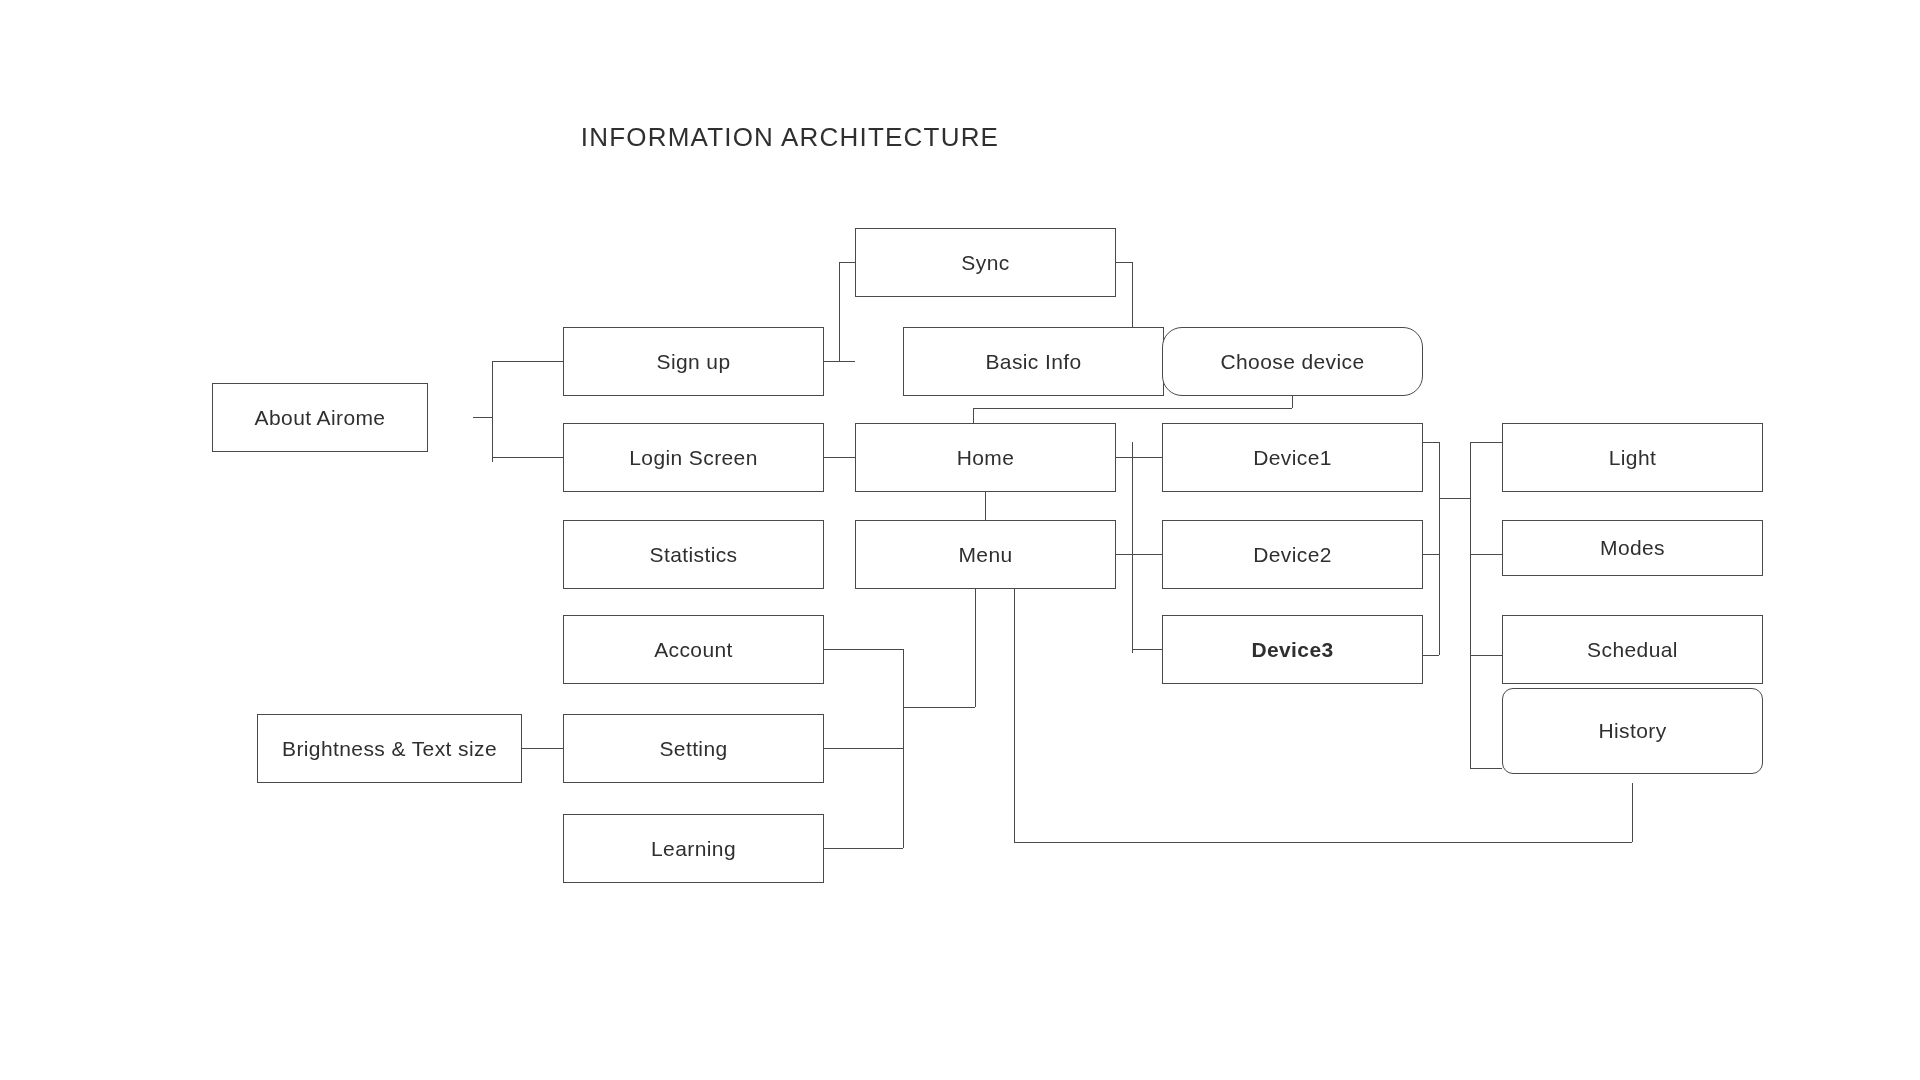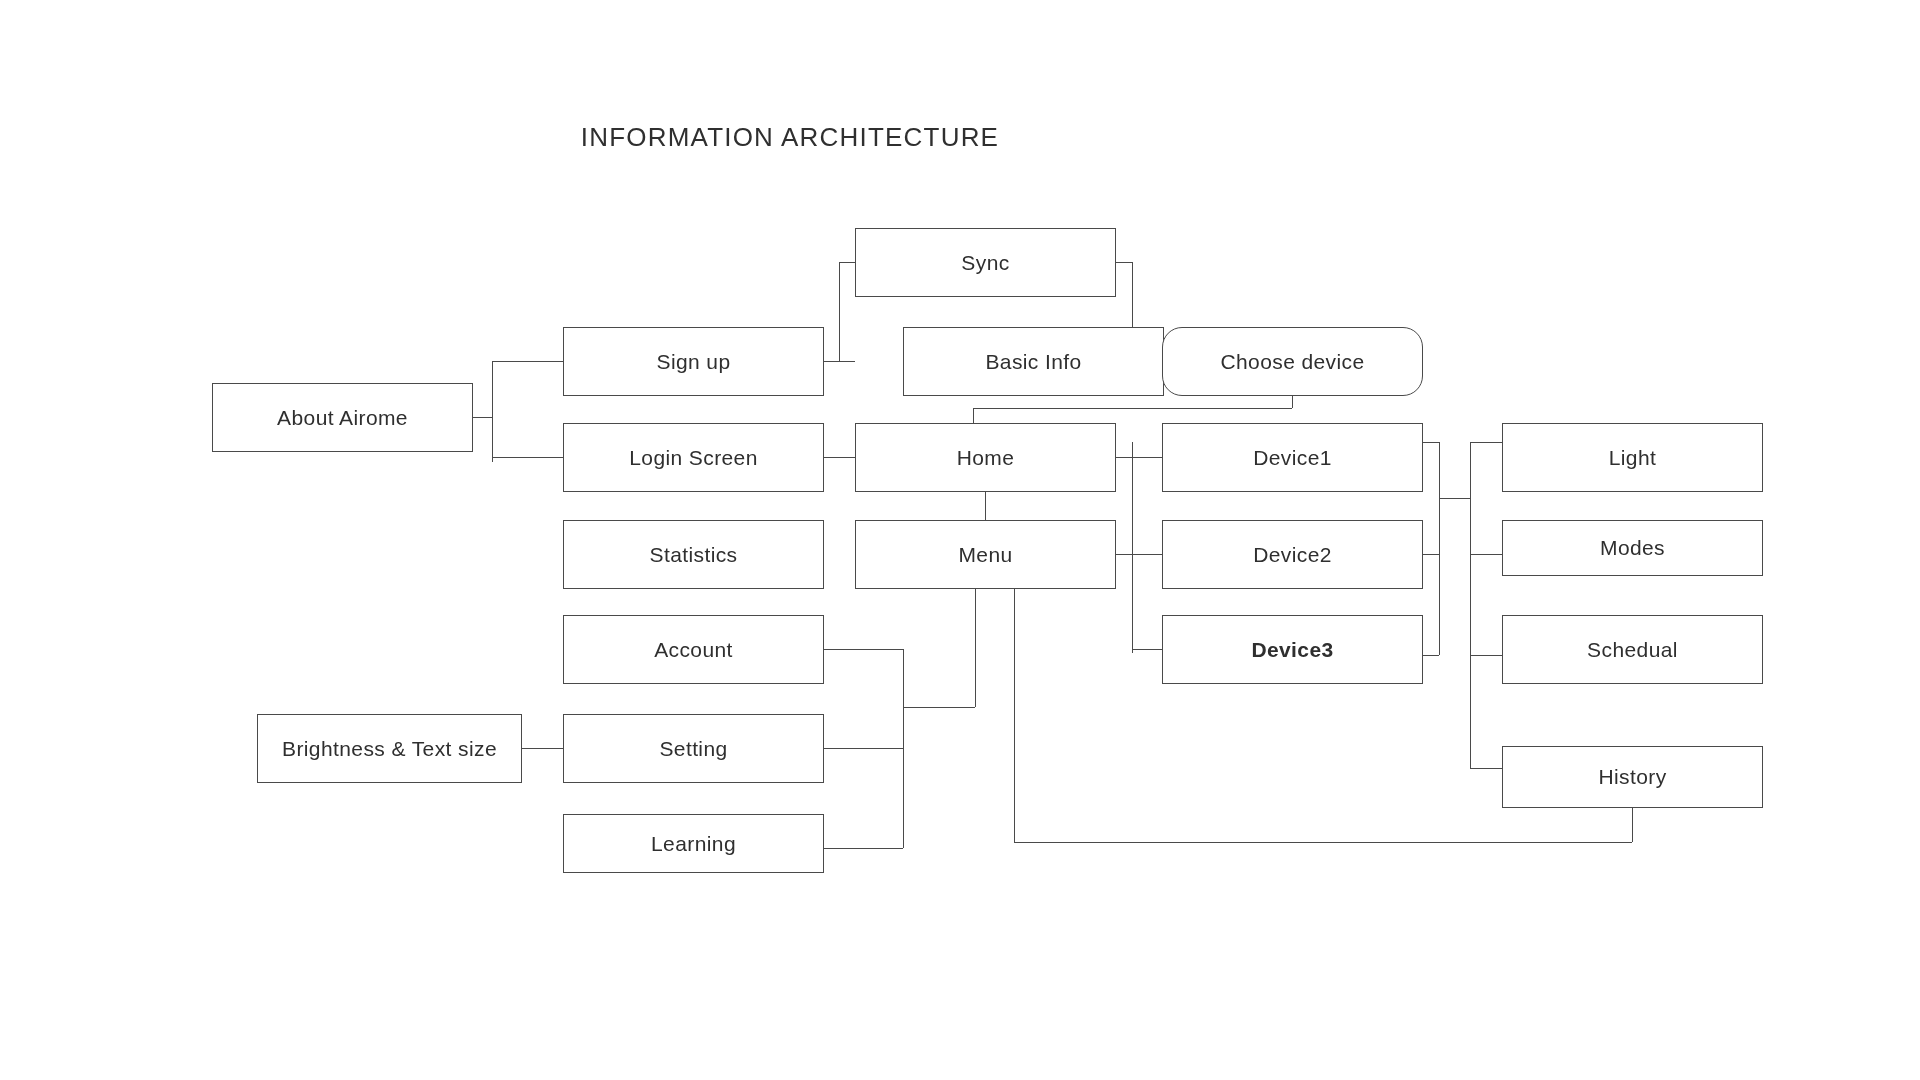--- a/index.html
+++ b/index.html
@@ -98,39 +98,39 @@
       <div class="conn h" style="left: 824px; top: 748px; width: 79px;"></div>
       <div class="conn h" style="left: 824px; top: 848px; width: 79px;"></div>
       <div class="conn h" style="left: 903px; top: 707px; width: 72px;"></div>
       <div class="conn v" style="left: 975px; top: 589px; height: 118px;"></div>
       <div class="conn h" style="left: 522px; top: 748px; width: 41px;"></div>
       <div class="conn v" style="left: 1014px; top: 589px; height: 253px;"></div>
       <div class="conn h" style="left: 1014px; top: 842px; width: 618px;"></div>
       <div class="conn v" style="left: 1632px; top: 783px; height: 59px;"></div>
     </div>
   <div id="node-layer">
-      <div class="node" style="left: 212px; top: 383px; width: 261px; height: 69px;">
+      <div class="node" style="left: 212px; top: 383px; width: 216px; height: 69px;">
         <span>About Airome</span>
       </div>
       <div class="node" style="left: 563px; top: 327px; width: 261px; height: 69px;">
         <span>Sign up</span>
       </div>
       <div class="node" style="left: 563px; top: 423px; width: 261px; height: 69px;">
         <span>Login Screen</span>
       </div>
       <div class="node" style="left: 563px; top: 520px; width: 261px; height: 69px;">
         <span>Statistics</span>
       </div>
       <div class="node" style="left: 563px; top: 615px; width: 261px; height: 69px;">
         <span>Account</span>
       </div>
       <div class="node" style="left: 563px; top: 714px; width: 261px; height: 69px;">
         <span>Setting</span>
       </div>
-      <div class="node" style="left: 563px; top: 814px; width: 261px; height: 59px;">
+      <div class="node" style="left: 563px; top: 814px; width: 261px; height: 69px;">
         <span>Learning</span>
       </div>
       <div class="node" style="left: 257px; top: 714px; width: 265px; height: 69px;">
         <span>Brightness &amp; Text size</span>
       </div>
       <div class="node" style="left: 855px; top: 228px; width: 261px; height: 69px; justify-content: center;">
         <span>Sync</span>
       </div>
       <div class="node" style="left: 855px; top: 327px; width: 261px; height: 69px; margin-left: 48px;">
         <span>Basic Info</span>
@@ -155,18 +155,18 @@
       </div>
       <div class="node" style="left: 1502px; top: 423px; width: 261px; height: 69px;">
         <span>Light</span>
       </div>
       <div class="node" style="left: 1502px; top: 520px; width: 261px; height: 56px;">
         <span>Modes</span>
       </div>
       <div class="node" style="left: 1502px; top: 615px; width: 261px; height: 69px;">
         <span>Schedual</span>
       </div>
-      <div class="node" style="left: 1502px; top: 746px; width: 261px; height: 62px;">
+      <div class="node" style="left: 1502px; top: 688px; width: 261px; height: 86px; border-radius: 11px;">
         <span>History</span>
       </div>
     </div>
 
 </div>
 
 </body></html>

